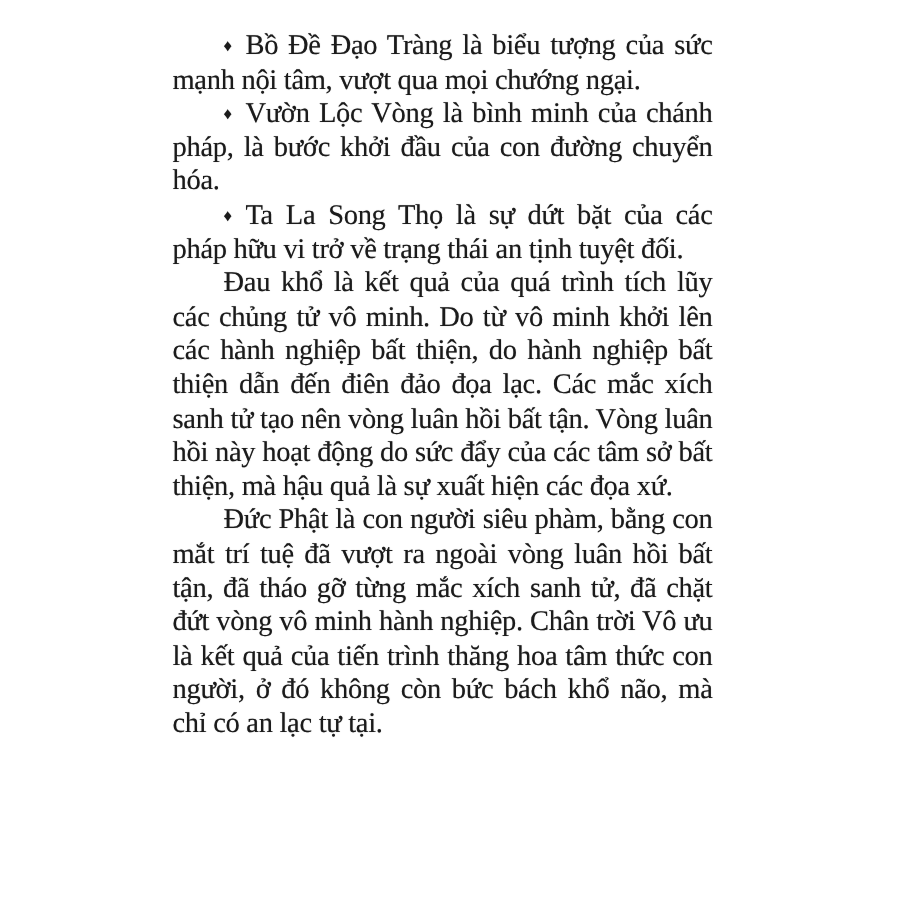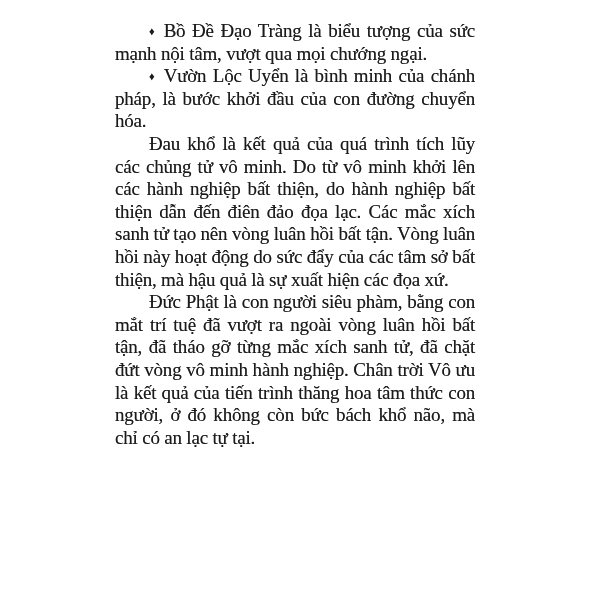--- a/index.html
+++ b/index.html
@@ -45,22 +45,23 @@
   }
 </style>
 </head>
 <body>
 
 <div class="book-page">
   <div class="text-block">
 
     <p><span class="bullet">♦</span><span>Bồ Đề Đạo Tràng là biểu tượng của sức mạnh nội tâm, vượt qua mọi chướng ngại.</span></p>
 
-    <p><span class="bullet">♦</span><span>Vườn Lộc Uyển là bình minh của chánh pháp, là bước khởi đầu của con đường chuyển hóa.</span></p>
+    <p><span class="bullet">♦</span><span>Vườn Lộc Vòng là bình minh của chánh pháp, là bước khởi đầu của con đường chuyển hóa.</span></p>
 
+    <p><span class="bullet">♦</span><span>Ta La Song Thọ là sự dứt bặt của các pháp hữu vi trở về trạng thái an tịnh tuyệt đối.</span></p>
 
     <p><span>Đau khổ là kết quả của quá trình tích lũy các chủng tử vô minh. Do từ vô minh khởi lên các hành nghiệp bất thiện, do hành nghiệp bất thiện dẫn đến điên đảo đọa lạc. Các mắc xích sanh tử tạo nên vòng luân hồi bất tận. Vòng luân hồi này hoạt động do sức đẩy của các tâm sở bất thiện, mà hậu quả là sự xuất hiện các đọa xứ.</span></p>
 
     <p><span>Đức Phật là con người siêu phàm, bằng con mắt trí tuệ đã vượt ra ngoài vòng luân hồi bất tận, đã tháo gỡ từng mắc xích sanh tử, đã chặt đứt vòng vô minh hành nghiệp. Chân trời Vô ưu là kết quả của tiến trình thăng hoa tâm thức con người, ở đó không còn bức bách khổ não, mà chỉ có an lạc tự tại.</span></p>
 
 
   </div>
 </div>
 
 </body></html>

